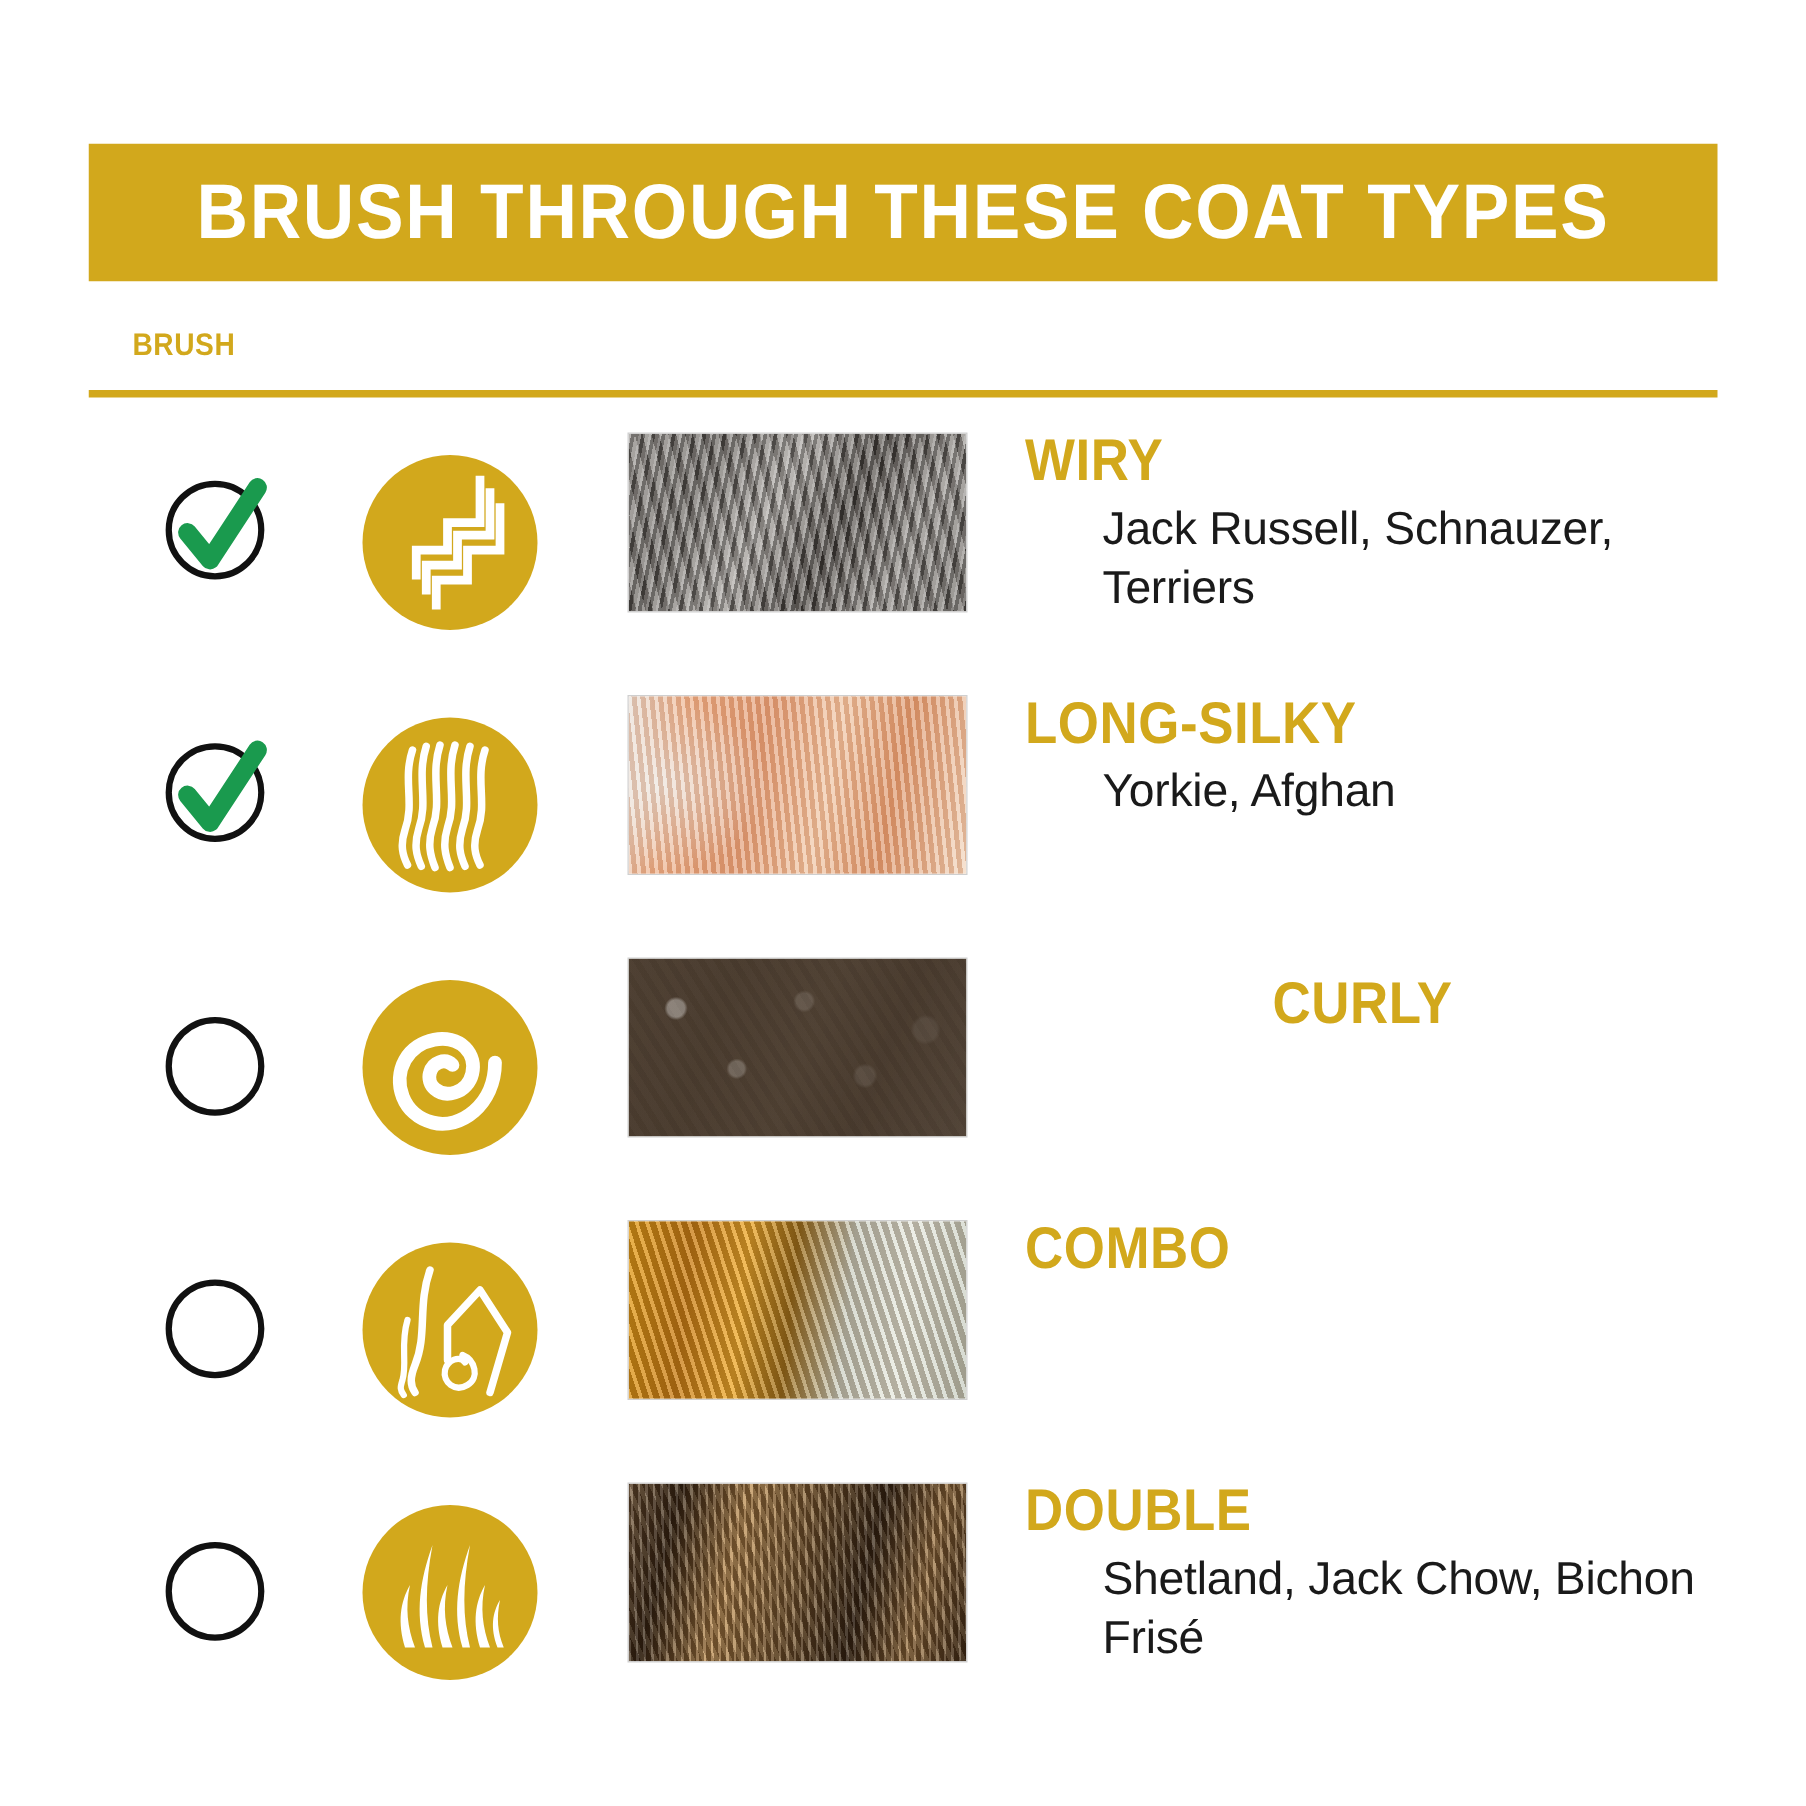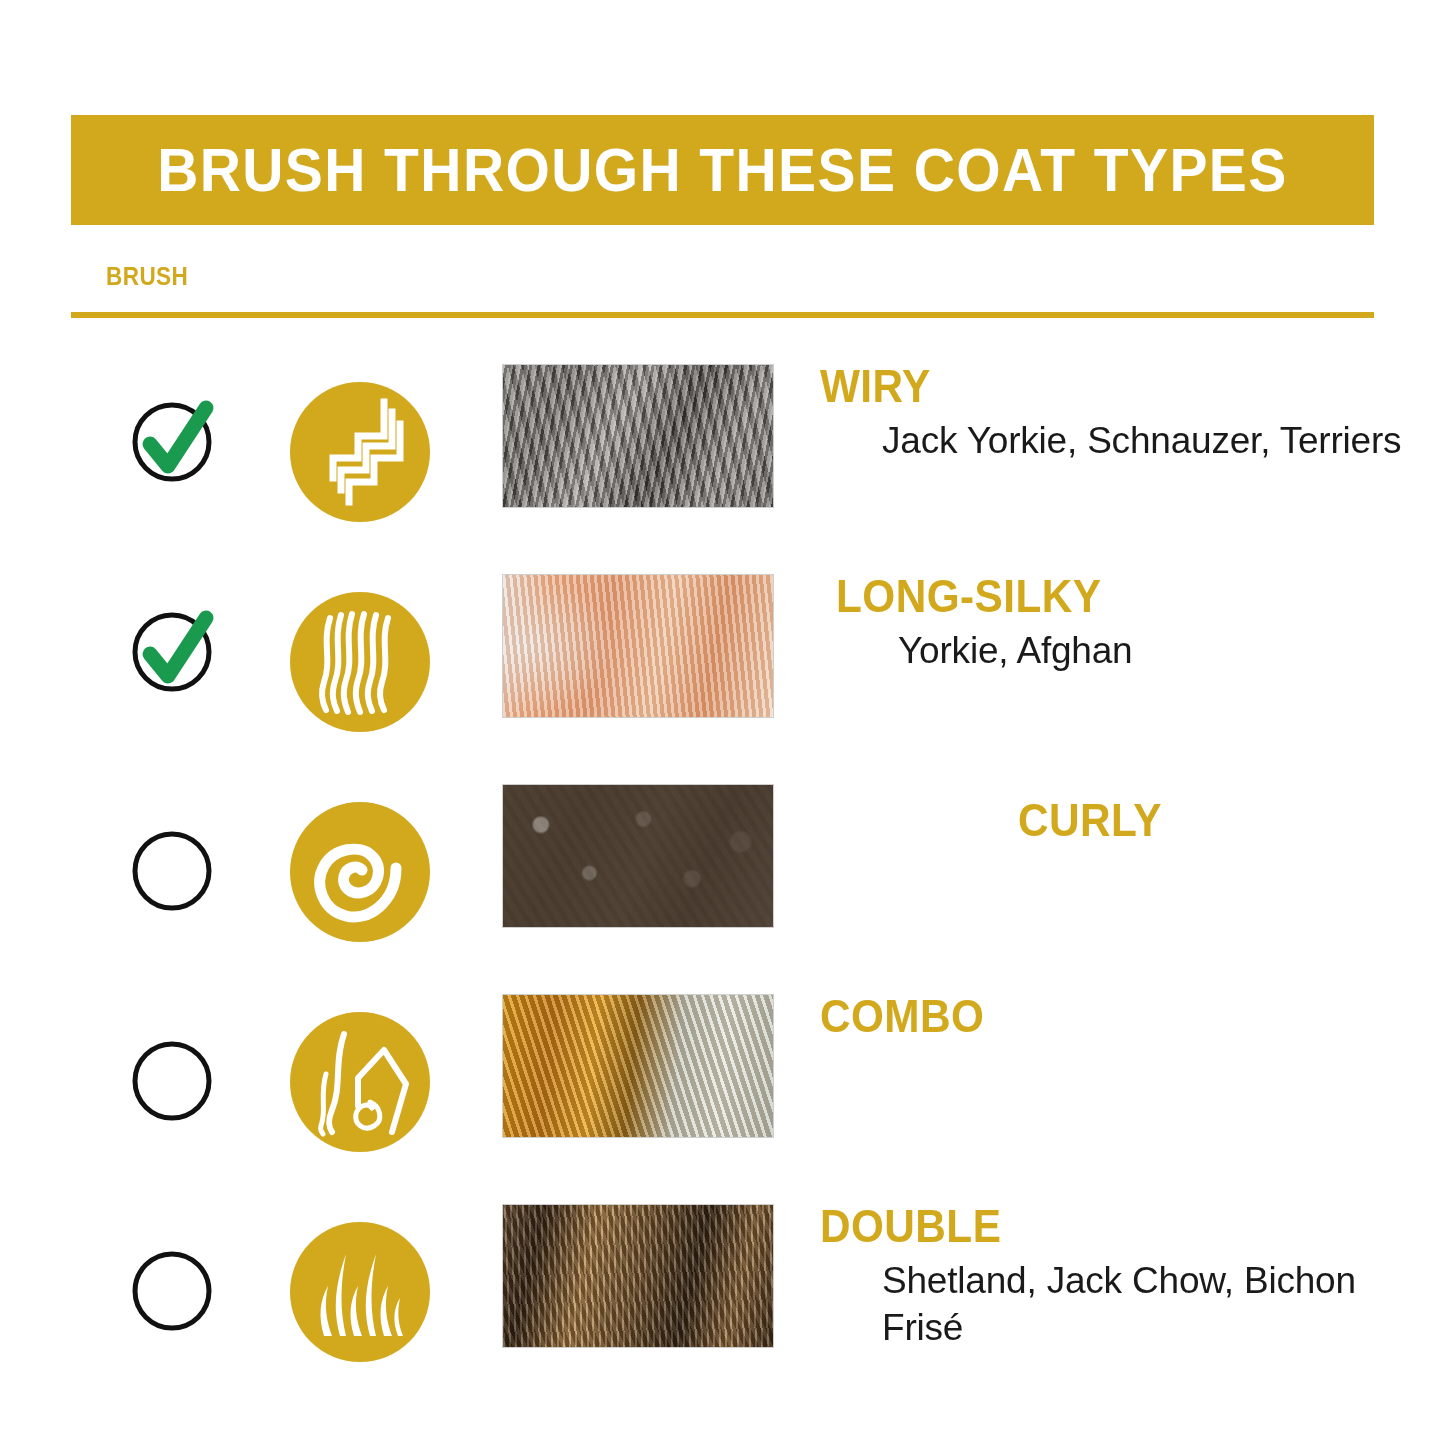--- a/index.html
+++ b/index.html
@@ -76,21 +76,21 @@
     top: 50px;
     width: 1303px;
     height: 6px;
     background: #D2A81C;
   }
 
   
   .rows {
     position: absolute;
     left: 0;
-    top: 356px;
+    top: 338px;
     width: 1445px;
   }
   .row {
     position: relative;
     height: 210px;
     width: 1445px;
   }
 
   
   .marker {
@@ -154,21 +154,21 @@
     font-weight: 400;
     font-size: 37px;
     line-height: 1.26;
     letter-spacing: -0.2px;
     margin: 0 0 0 62px;
     max-width: 560px;
   }
 
   
   .row.r1 .textblock { top: 6px; }
-  .row.r2 .textblock { top: 6px; margin-left: 16px; }
+  .row.r2 .textblock { top: 6px; }
   .row.r3 .textblock { top: 20px; text-align: center; }
   .row.r4 .textblock { top: 6px; }
   .row.r5 .textblock { top: 6px; }
 
   .row.r1 .marker { top: 28px; }
   .row.r2 .marker { top: 28px; }
   .row.r3 .marker { top: 40px; }
   .row.r4 .marker { top: 40px; }
   .row.r5 .marker { top: 40px; }
 </style>
@@ -208,21 +208,21 @@
       <div class="swatch">
         <div class="swatch-inner" style="
              background:
                repeating-linear-gradient(101deg, rgba(255,255,255,0.30) 0 2px, rgba(0,0,0,0.26) 2px 5px, rgba(255,255,255,0.12) 5px 8px),
                repeating-linear-gradient(76deg, rgba(40,34,30,0.42) 0 6px, rgba(190,186,182,0.34) 6px 13px),
                linear-gradient(118deg,#8d8a86 0%,#6d6a66 22%,#a9a6a2 42%,#4e4a46 60%,#928f8b 78%,#706d69 100%);
              "></div>
       </div>
       <div class="textblock">
         <div class="coat-name">WIRY</div>
-        <div class="coat-breeds">Jack Yorkie, Schnauzer, Terriers</div>
+        <div class="coat-breeds">Jack Russell, Schnauzer, Terriers</div>
       </div>
     </div>
 
     <div class="row r2">
       <div class="marker">
         <svg viewBox="0 0 110 110" xmlns="http://www.w3.org/2000/svg">
           <circle cx="52" cy="58" r="37" fill="none" stroke="#111111" stroke-width="5"></circle>
           <path d="M30 60 L48 82 L86 24" fill="none" stroke="#1A9A4E" stroke-width="15" stroke-linecap="round" stroke-linejoin="round"></path>
         </svg>
       </div>

